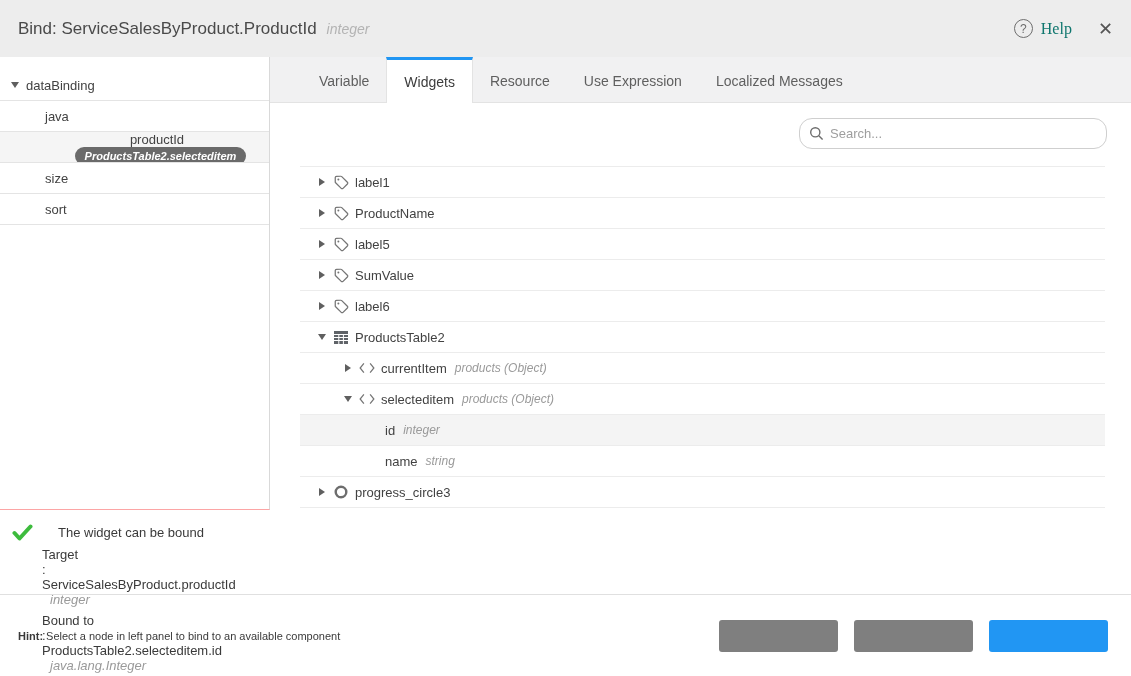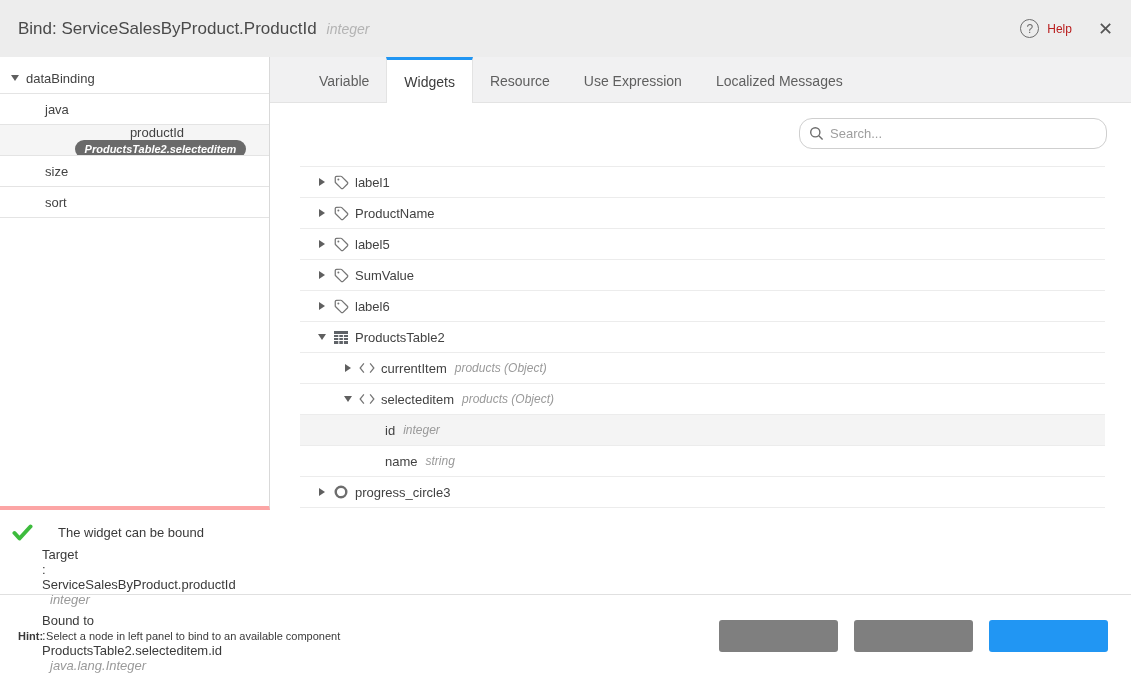--- a/index.html
+++ b/index.html
@@ -7,27 +7,27 @@
     font-family:"Liberation Sans","DejaVu Sans",sans-serif; color:#424242; }
 
   
   .hdr { height:57px; background:#ededed; display:flex; align-items:center; padding:0 18px; }
   .hdr-title { font-size:17px; color:#4a4a4a; }
   .hdr-type { font-size:14px; font-style:italic; color:#b3b3b3; margin-left:10px; }
   .hdr-right { margin-left:auto; display:flex; align-items:center; gap:10px; }
   .help-btn { display:flex; align-items:center; gap:8px; cursor:pointer; }
   .help-circle { width:19px; height:19px; border:1.5px solid #6d6d6d; border-radius:50%;
     display:flex; align-items:center; justify-content:center; font-size:12px; color:#6d6d6d; }
-  .help-lbl { font-size:12px; color:#b91c1c; }
+  .help-lbl { font-size:16px; color:#0f766e;font-family:Liberation Serif, serif; }
   .close-x { font-size:18px; color:#555; margin-left:16px; cursor:pointer; line-height:1; }
 
   
   .panels { display:flex; height:453px; }
-  .sidebar { width:270px; border-right:1px solid #d9d9d9; border-bottom:4px solid #fca5a5;
-    padding-top:6px; background:#fff; }
+  .sidebar { width:270px; border-right:1px solid #d9d9d9; border-bottom:1px solid #fca5a5;
+    padding-top:13px; background:#fff; }
   .side-row { height:31px; display:flex; align-items:center; border-bottom:1px solid #e4e4e4;
     font-size:13px; color:#424242; overflow:hidden; white-space:nowrap; cursor:pointer; }
   .side-root { padding-left:8px; }
   .side-child { padding-left:45px; }
   .side-row.sel { background:#f5f5f5;flex-direction:column; }
   .badge { margin-left:7px; background:#6a6a6a; color:#fff; font-size:11px; font-style:italic;
     font-weight:bold; border-radius:10px; padding:3px 10px; flex:0 0 auto; }
 
   .main { flex:1; display:flex; flex-direction:column; min-width:0; }
 

